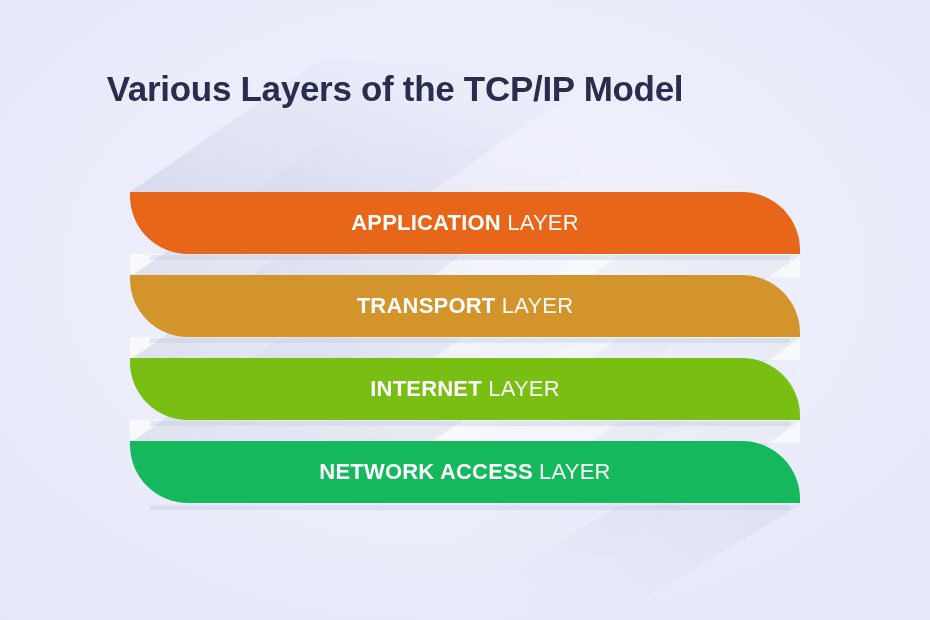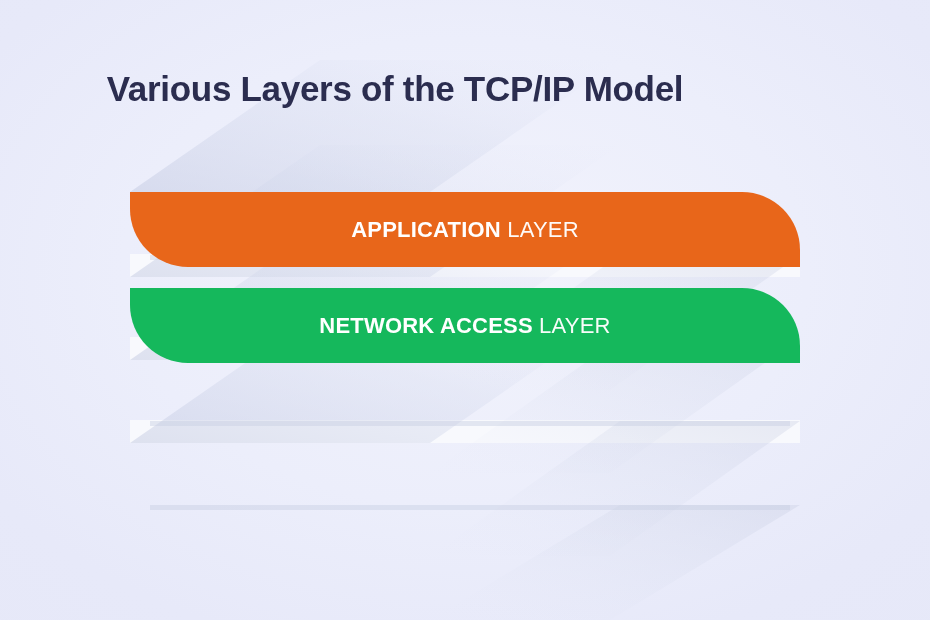--- a/index.html
+++ b/index.html
@@ -49,21 +49,21 @@
 
   
   .bars {
     position: absolute;
     left: 130px;
     top: 192px;
     width: 670px;
   }
   .bar {
     position: relative;
-    height: 75px;
+    height: 62px;
     margin-bottom: 21px;
     border-radius: 0 58px 0 58px;
     display: flex;
     align-items: center;
     justify-content: center;
     box-sizing: border-box;
   }
   .bar:last-child { margin-bottom: 12px; }
 
   .bar-label {
@@ -138,21 +138,31 @@
   <div class="title">Various Layers of the TCP/IP Model</div>
 
   <div class="bars">
 
     <div class="bar" style="background-color:#E8661A">
       <div class="bar-label">
         <span class="strong">APPLICATION</span><span>&nbsp;</span><span class="light">LAYER</span>
       </div>
     </div>
 
+    <div class="bar" style="background-color:#D3952B">
+      <div class="bar-label">
+        <span class="strong">TRANSPORT</span><span>&nbsp;</span><span class="light">LAYER</span>
+      </div>
+    </div>
 
+    <div class="bar" style="background-color:#78BE13">
+      <div class="bar-label">
+        <span class="strong">INTERNET</span><span>&nbsp;</span><span class="light">LAYER</span>
+      </div>
+    </div>
 
     <div class="bar" style="background-color:#15B85C">
       <div class="bar-label">
         <span class="strong">NETWORK ACCESS</span><span>&nbsp;</span><span class="light">LAYER</span>
       </div>
     </div>
 
   </div>
 </div>
 

